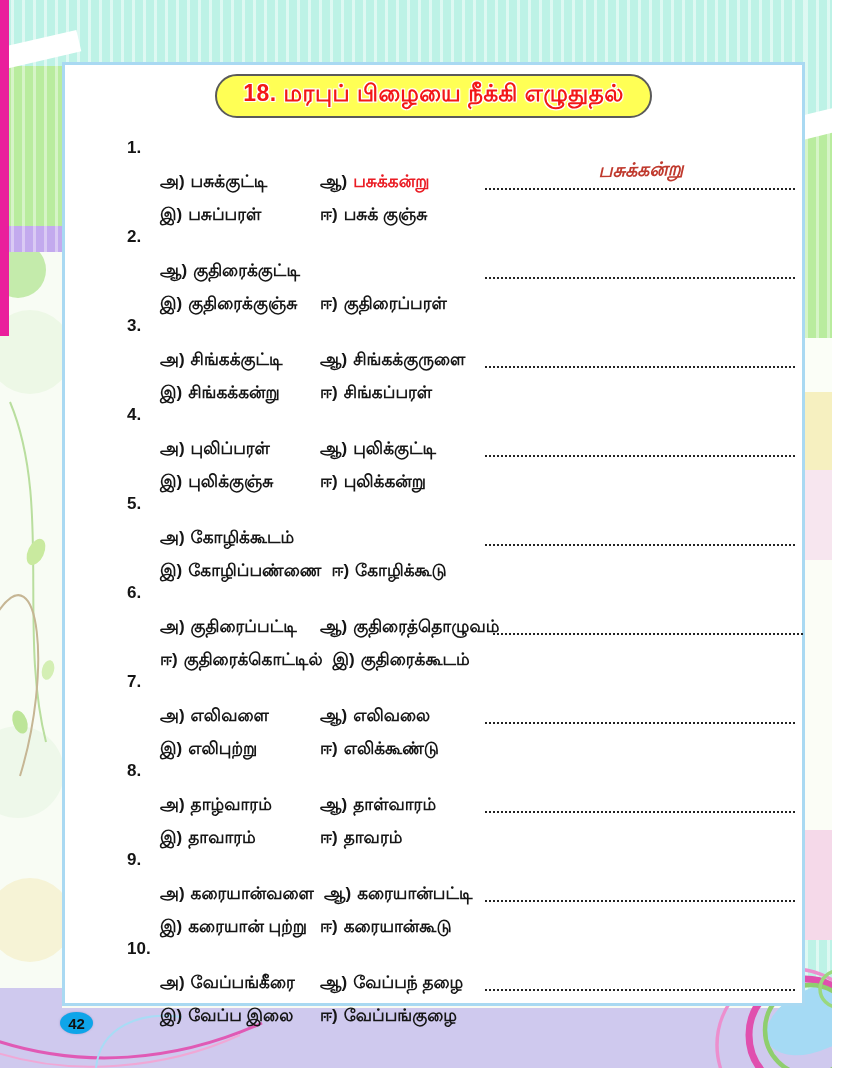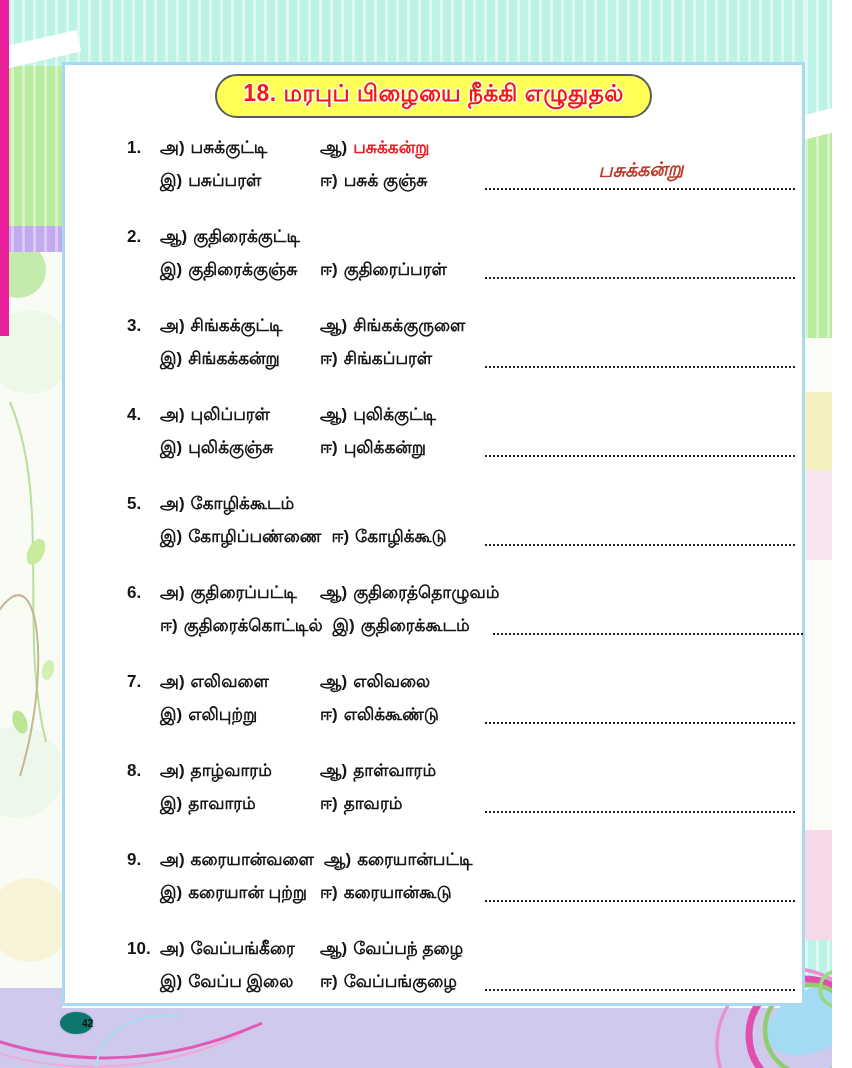--- a/index.html
+++ b/index.html
@@ -34,35 +34,35 @@
     background:#ffffff;border:3px solid var(--panel-border);box-sizing:border-box;z-index:4;}
   .title-wrap{text-align:center;margin:9px 0 13px 0;}
   .title-pill{display:inline-block;background:var(--title-bg);color:var(--title-text);
     border:2px solid #5a5a5a;border-radius:26px;padding:4px 26px 6px 26px;
     font-size:23px;font-weight:bold;letter-spacing:.5px;
     text-shadow:-1px -1px 0 #fff,1px -1px 0 #fff,-1px 1px 0 #fff,1px 1px 0 #fff,0 0 3px #fff;}
   .questions{padding:0 5px 0 62px;}
   .q{margin-bottom:23px;}
   .r{display:flex;height:33px;line-height:33px;white-space:nowrap;}
   .qno{flex:0 0 33px;font-size:17px;font-weight:600;color:#151515;}
-  .cell{font-size:17px;font-weight:600;color:#151515;}
+  .cell{font-size:17px;font-weight:600;color:#151515;margin-top:34px;}
   .cA{min-width:150px;padding-right:10px;}
   .cB{padding-right:10px;}
   .lbl{margin-right:6px;}
   .opt.red{color:var(--red-option);}
   .answer-area{margin-left:auto;flex:0 0 312px;position:relative;height:33px;}
   .dots{position:absolute;left:0;right:2px;bottom:7px;border-bottom:2.2px dotted #232323;}
   .handwritten{position:absolute;left:0;right:0;bottom:11px;text-align:center;
     color:var(--handwriting);font-family:"Liberation Serif",serif;font-style:italic;
     font-weight:600;font-size:19px;transform:rotate(-1.5deg);}
 
   
-  .page-num{position:absolute;left:60px;top:1012px;width:33px;height:22px;background:#0f766e;
-    border-radius:50%;display:flex;align-items:center;justify-content:flex-end;
-    font-size:10px;font-weight:600;color:#111;z-index:5;box-shadow:0 0 2px rgba(120,110,170,.5);}
+  .page-num{position:absolute;left:60px;top:1012px;width:33px;height:22px;background:#0ea5e9;
+    border-radius:50%;display:flex;align-items:center;justify-content:center;
+    font-size:15px;font-weight:600;color:#111;z-index:5;box-shadow:0 0 2px rgba(120,110,170,.5);}
 </style>
 </head>
 <body>
 
 <div class="canvas">
 
   <div class="abs bg-top stripes-cyan"></div>
 
   <div class="abs bg-left">
     <div class="seg stripes-cyan" style="top:0;height:66px;"></div>

